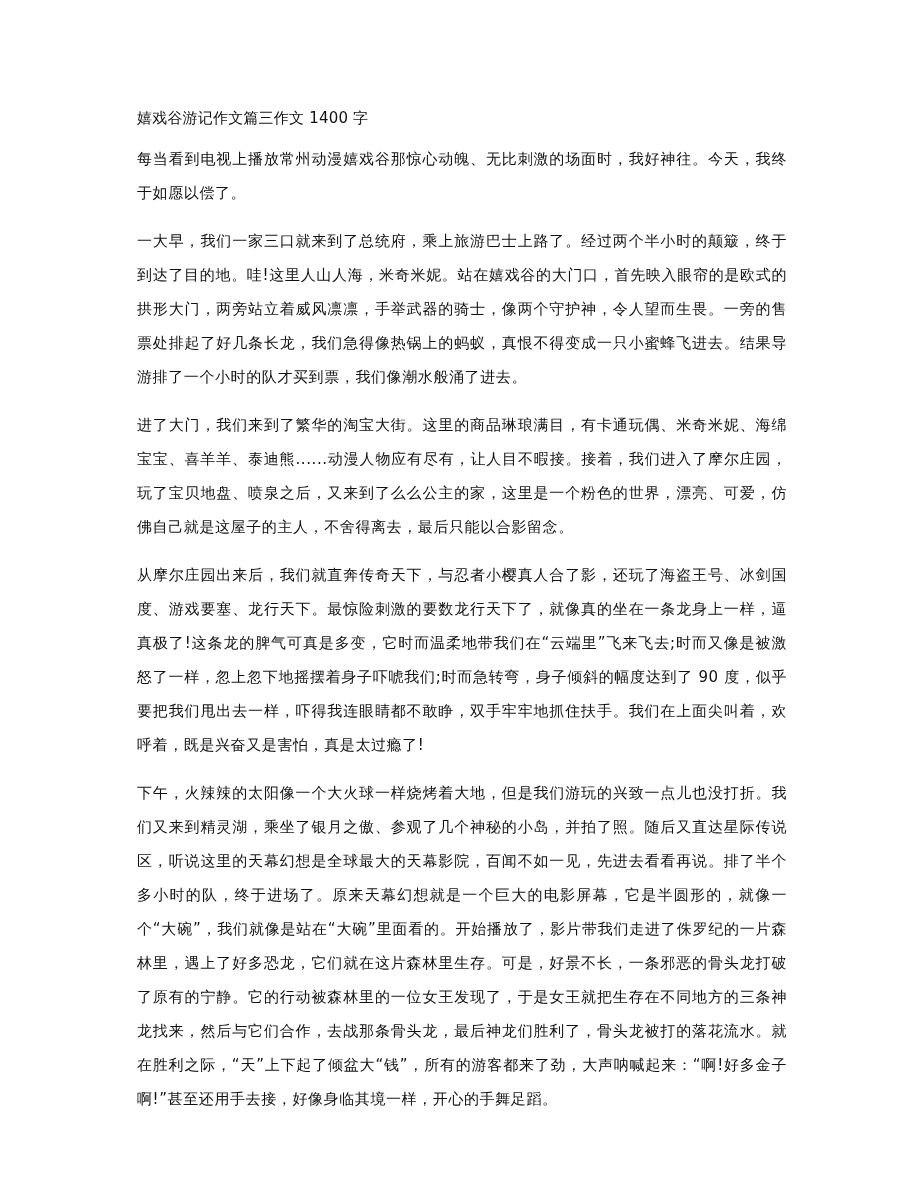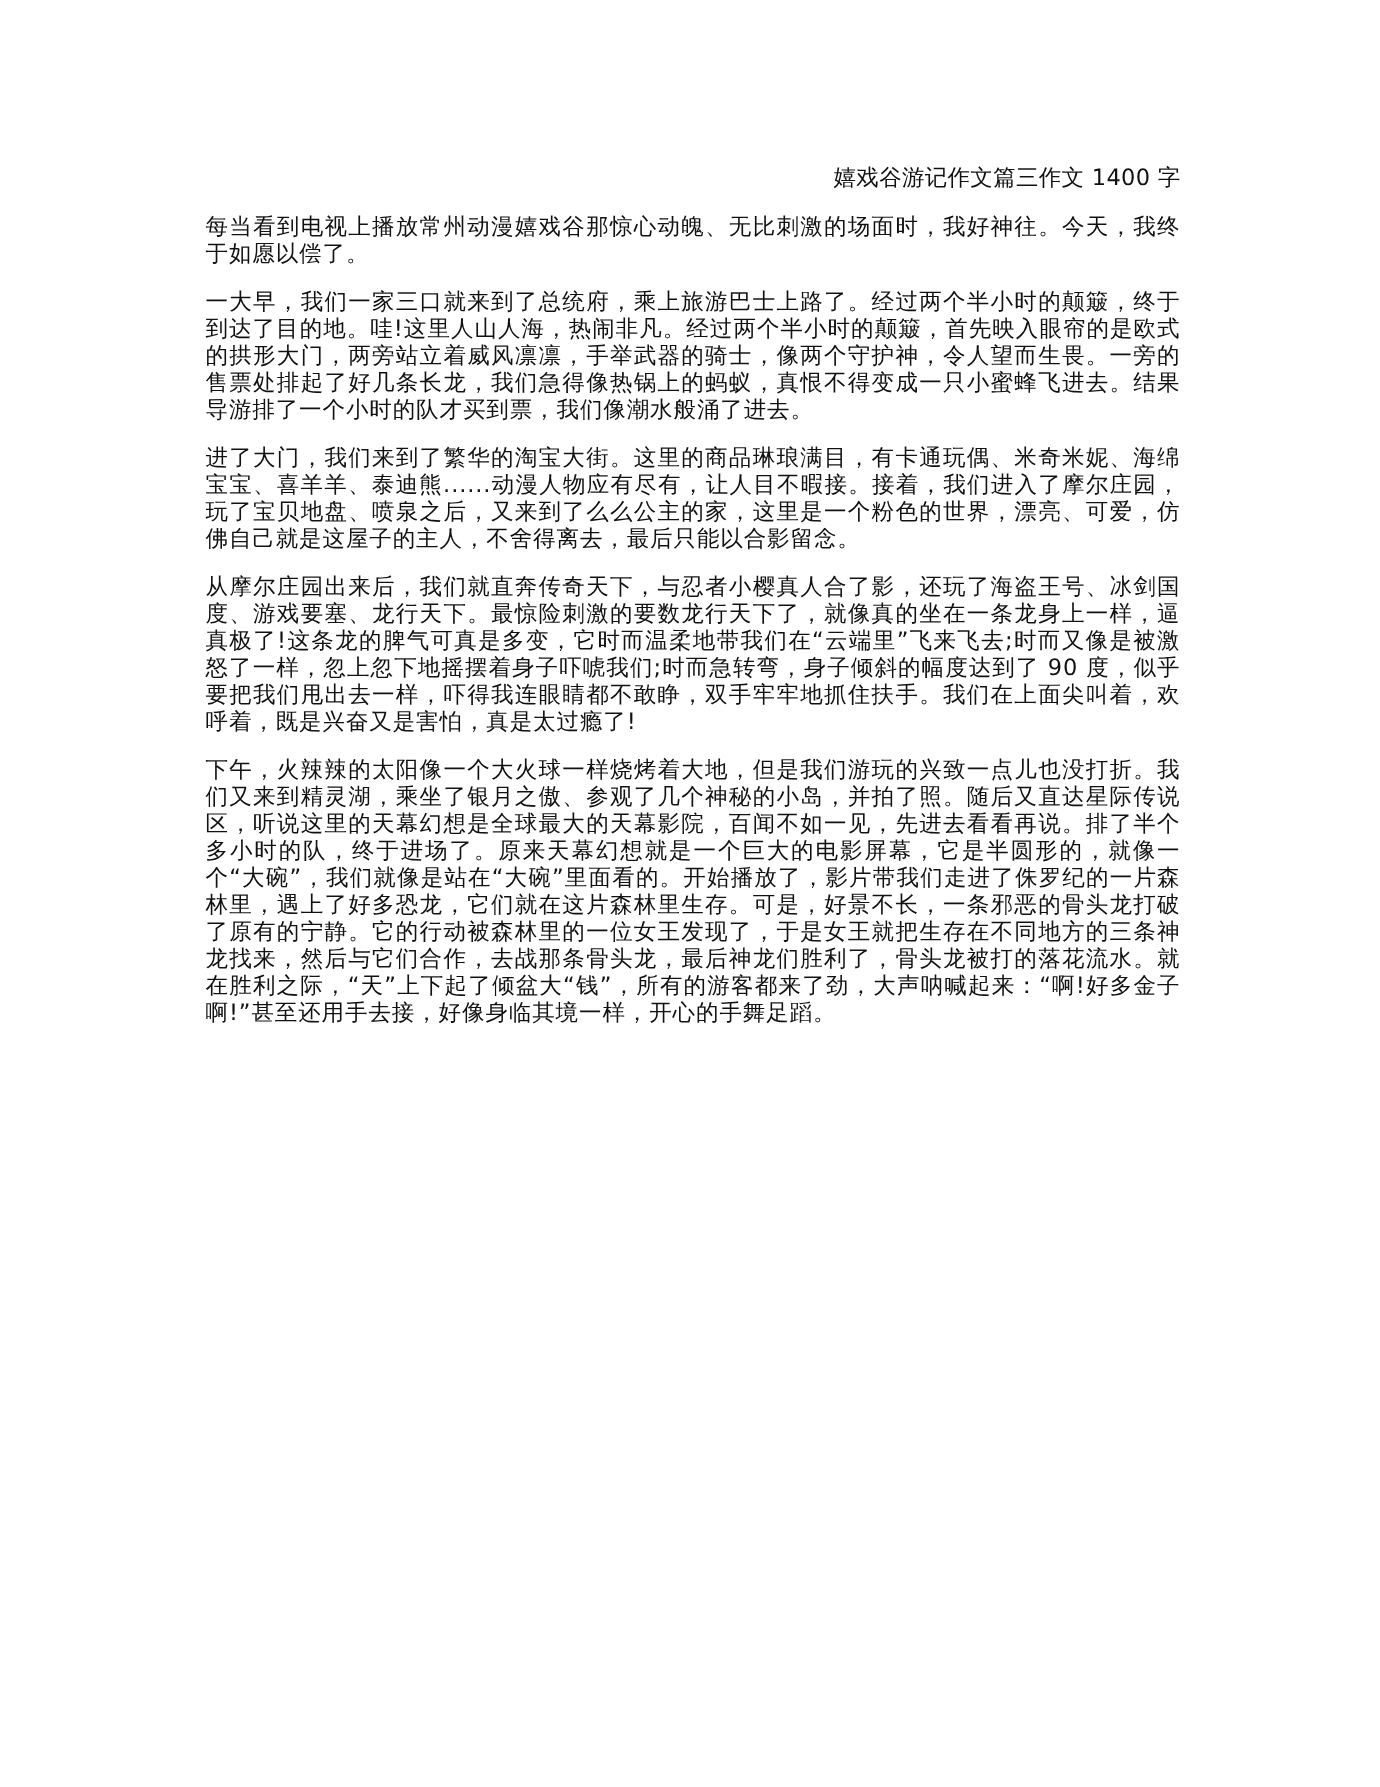--- a/index.html
+++ b/index.html
@@ -20,34 +20,33 @@
       left: 137px;
       top: 106px;
       width: 650px;
     }
     .doc-title {
       font-size: 15px;
       line-height: 24px;
       margin: 0 0 12px 0;
       font-weight: normal;
       letter-spacing: 0.2px;
-      text-align: right;
     }
     .para {
       font-size: 15px;
-      line-height: 18px;
+      line-height: 34px;
       margin: 0 0 14px 0;
       text-align: justify;
       letter-spacing: 0.6px;
       word-break: break-all;
     }
   </style>
 </head>
 <body>
 
 <div class="page">
   <div class="doc-title">嬉戏谷游记作文篇三作文 1400 字</div>
   <p class="para">每当看到电视上播放常州动漫嬉戏谷那惊心动魄、无比刺激的场面时，我好神往。今天，我终于如愿以偿了。</p>
-  <p class="para">一大早，我们一家三口就来到了总统府，乘上旅游巴士上路了。经过两个半小时的颠簸，终于到达了目的地。哇!这里人山人海，热闹非凡。经过两个半小时的颠簸，首先映入眼帘的是欧式的拱形大门，两旁站立着威风凛凛，手举武器的骑士，像两个守护神，令人望而生畏。一旁的售票处排起了好几条长龙，我们急得像热锅上的蚂蚁，真恨不得变成一只小蜜蜂飞进去。结果导游排了一个小时的队才买到票，我们像潮水般涌了进去。</p>
+  <p class="para">一大早，我们一家三口就来到了总统府，乘上旅游巴士上路了。经过两个半小时的颠簸，终于到达了目的地。哇!这里人山人海，米奇米妮。站在嬉戏谷的大门口，首先映入眼帘的是欧式的拱形大门，两旁站立着威风凛凛，手举武器的骑士，像两个守护神，令人望而生畏。一旁的售票处排起了好几条长龙，我们急得像热锅上的蚂蚁，真恨不得变成一只小蜜蜂飞进去。结果导游排了一个小时的队才买到票，我们像潮水般涌了进去。</p>
   <p class="para">进了大门，我们来到了繁华的淘宝大街。这里的商品琳琅满目，有卡通玩偶、米奇米妮、海绵宝宝、喜羊羊、泰迪熊......动漫人物应有尽有，让人目不暇接。接着，我们进入了摩尔庄园，玩了宝贝地盘、喷泉之后，又来到了么么公主的家，这里是一个粉色的世界，漂亮、可爱，仿佛自己就是这屋子的主人，不舍得离去，最后只能以合影留念。</p>
   <p class="para">从摩尔庄园出来后，我们就直奔传奇天下，与忍者小樱真人合了影，还玩了海盗王号、冰剑国度、游戏要塞、龙行天下。最惊险刺激的要数龙行天下了，就像真的坐在一条龙身上一样，逼真极了!这条龙的脾气可真是多变，它时而温柔地带我们在“云端里”飞来飞去;时而又像是被激怒了一样，忽上忽下地摇摆着身子吓唬我们;时而急转弯，身子倾斜的幅度达到了 90 度，似乎要把我们甩出去一样，吓得我连眼睛都不敢睁，双手牢牢地抓住扶手。我们在上面尖叫着，欢呼着，既是兴奋又是害怕，真是太过瘾了!</p>
   <p class="para">下午，火辣辣的太阳像一个大火球一样烧烤着大地，但是我们游玩的兴致一点儿也没打折。我们又来到精灵湖，乘坐了银月之傲、参观了几个神秘的小岛，并拍了照。随后又直达星际传说区，听说这里的天幕幻想是全球最大的天幕影院，百闻不如一见，先进去看看再说。排了半个多小时的队，终于进场了。原来天幕幻想就是一个巨大的电影屏幕，它是半圆形的，就像一个“大碗”，我们就像是站在“大碗”里面看的。开始播放了，影片带我们走进了侏罗纪的一片森林里，遇上了好多恐龙，它们就在这片森林里生存。可是，好景不长，一条邪恶的骨头龙打破了原有的宁静。它的行动被森林里的一位女王发现了，于是女王就把生存在不同地方的三条神龙找来，然后与它们合作，去战那条骨头龙，最后神龙们胜利了，骨头龙被打的落花流水。就在胜利之际，“天”上下起了倾盆大“钱”，所有的游客都来了劲，大声呐喊起来：“啊!好多金子啊!”甚至还用手去接，好像身临其境一样，开心的手舞足蹈。</p>
 </div>
 
 </body></html>

